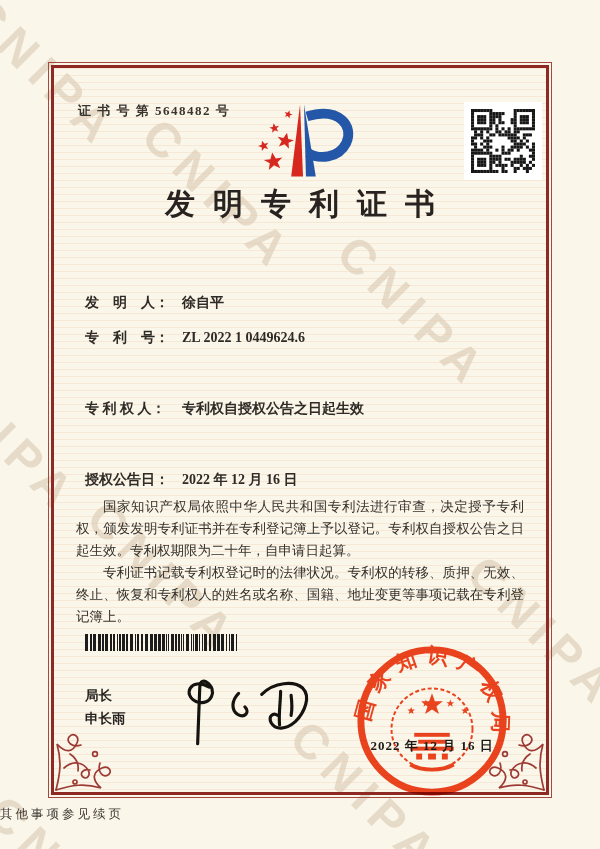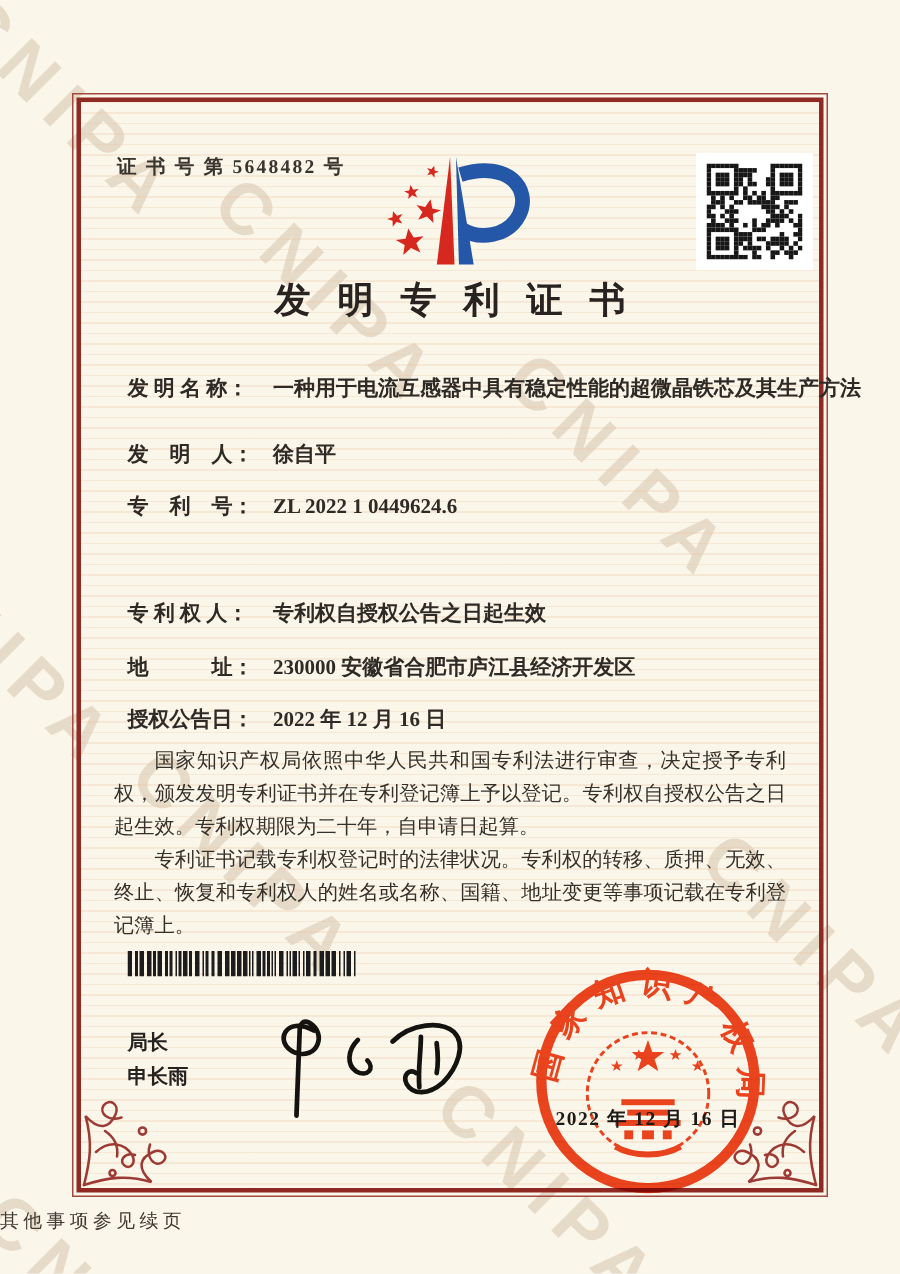--- a/index.html
+++ b/index.html
@@ -36,21 +36,21 @@
     position:absolute;left:24px;top:34px;
     font-size:13px;font-weight:600;letter-spacing:1.5px;color:#3a342e;
   }
   .logo{position:absolute;left:190px;top:33px;width:118px;height:80px;}
   .qrbox{
     position:absolute;left:410px;top:34px;width:78px;height:78px;
     background:#fff;display:flex;align-items:center;justify-content:center;
   }
   .title{
     position:absolute;left:0;right:0;top:116px;text-align:center;
-    font-size:24px;font-weight:600;color:#282320;
+    font-size:30px;font-weight:600;color:#282320;
     letter-spacing:18px;text-indent:18px;white-space:nowrap;
   }
   
   .row{
     position:absolute;left:31px;right:14px;
     font-size:14px;font-weight:600;color:#2e2a25;white-space:nowrap;
   }
   .row .lbl{display:inline-block;min-width:97px;}
   .row .pair2{position:absolute;left:220px;top:0;}
   
@@ -375,34 +375,28 @@
           <rect x="24.38" y="60.95" width="3.05" height="3.05" fill="#161616"></rect>
           <rect x="30.48" y="60.95" width="3.05" height="3.05" fill="#161616"></rect>
           <rect x="33.52" y="60.95" width="3.05" height="3.05" fill="#161616"></rect>
           <rect x="42.67" y="60.95" width="3.05" height="3.05" fill="#161616"></rect>
           <rect x="54.86" y="60.95" width="3.05" height="3.05" fill="#161616"></rect>
         </svg>
     </div>
 
     <div class="title">发明专利证书</div>
 
-    <div class="row" style="top:182px">
-      <span class="lbl">发 明 名 称：</span><span>一种用于电流互感器中具有稳定性能的超微晶铁芯及其生产方法</span>
-    </div>
     <div class="row" style="top:226px">
       <span class="lbl">发　明　人：</span><span>徐自平</span>
     </div>
     <div class="row" style="top:261px">
       <span class="lbl">专　利　号：</span><span>ZL 2022 1 0449624.6</span>
     </div>
     <div class="row" style="top:332px">
       <span class="lbl">专 利 权 人：</span><span>专利权自授权公告之日起生效</span>
-    </div>
-    <div class="row" style="top:368px">
-      <span class="lbl">地　　　址：</span><span>230000 安徽省合肥市庐江县经济开发区</span>
     </div>
     <div class="row" style="top:403px">
       <span class="lbl">授权公告日：</span><span>2022 年 12 月 16 日</span>
     </div>
 
     <div class="paras">
       <p>国家知识产权局依照中华人民共和国专利法进行审查，决定授予专利权，颁发发明专利证书并在专利登记簿上予以登记。专利权自授权公告之日起生效。专利权期限为二十年，自申请日起算。</p>
       <p>专利证书记载专利权登记时的法律状况。专利权的转移、质押、无效、终止、恢复和专利权人的姓名或名称、国籍、地址变更等事项记载在专利登记簿上。</p>
     </div>
 

